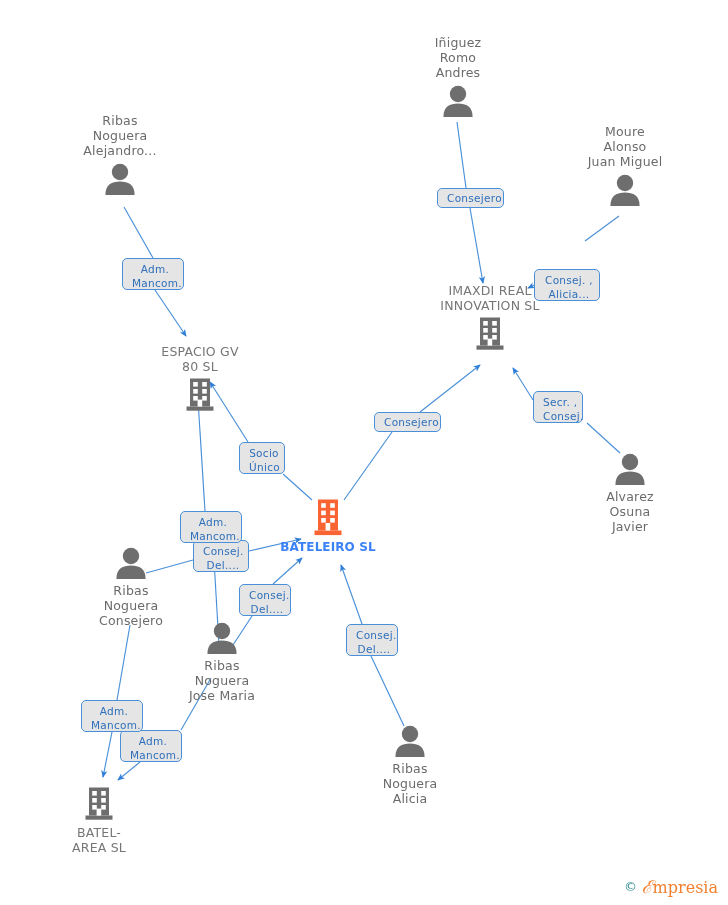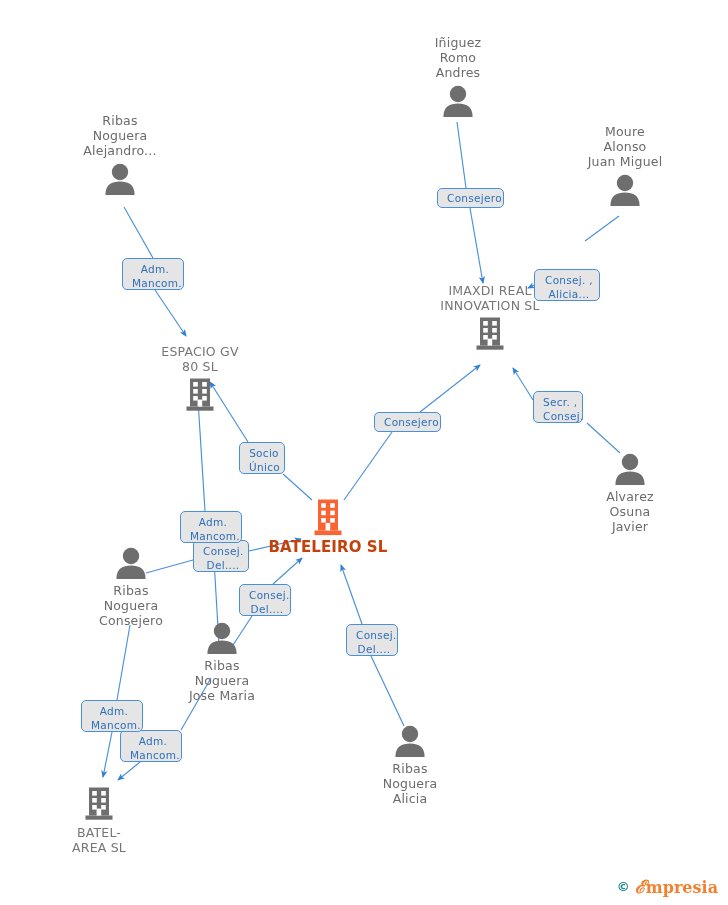--- a/index.html
+++ b/index.html
@@ -33,23 +33,23 @@
   .node-label {
     font-size: 12.5px;
     line-height: 15px;
     color: #6b6b6b;
     letter-spacing: 0.2px;
   }
   .node-label.company {
     color: #767676;
   }
   .node-label.root {
-    color: #c2410c;
+    color: #3b82f6;
     font-weight: bold;
-    font-size: 15px;
+    font-size: 12px;
     letter-spacing: 0.1px;
   }
   .icon-wrap {
     display: block;
     line-height: 0;
   }
   .rel-box {
     position: absolute;
     box-sizing: border-box;
     border: 1.3px solid #4a90d9;
@@ -64,21 +64,20 @@
     white-space: nowrap;
   }
   .rel-box .l2 { display: block; }
   .watermark {
     position: absolute;
     right: 10px;
     bottom: 8px;
     font-size: 15px;
     line-height: 18px;
     white-space: nowrap;
-    font-weight: bold;
   }
   .wm-c { color: #2a8a91; font-size: 13px; vertical-align: 2px; }
   .wm-e { color: #f2812f; font-family: "DejaVu Serif", serif; font-style: italic; font-size: 18px; }
   .wm-rest { color: #f2812f; font-family: "DejaVu Serif", serif; font-size: 16px; }
 </style>
 </head>
 <body>
 
 <div id="canvas">
 

